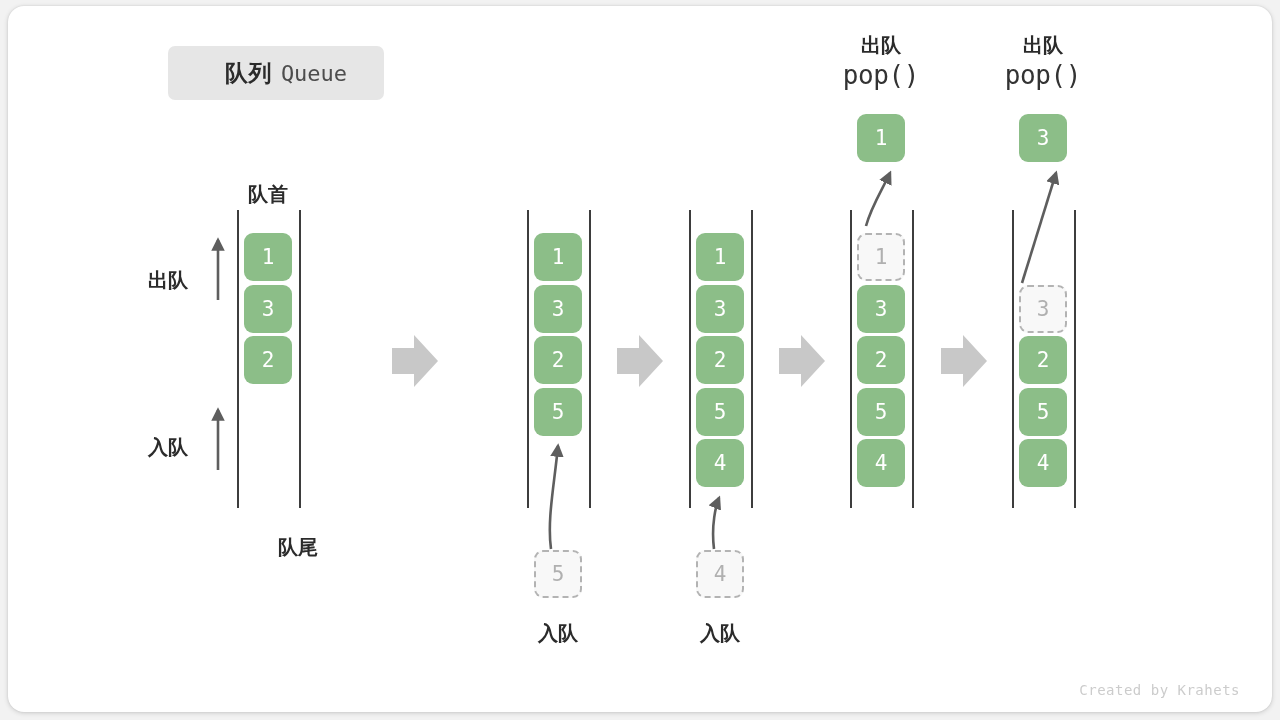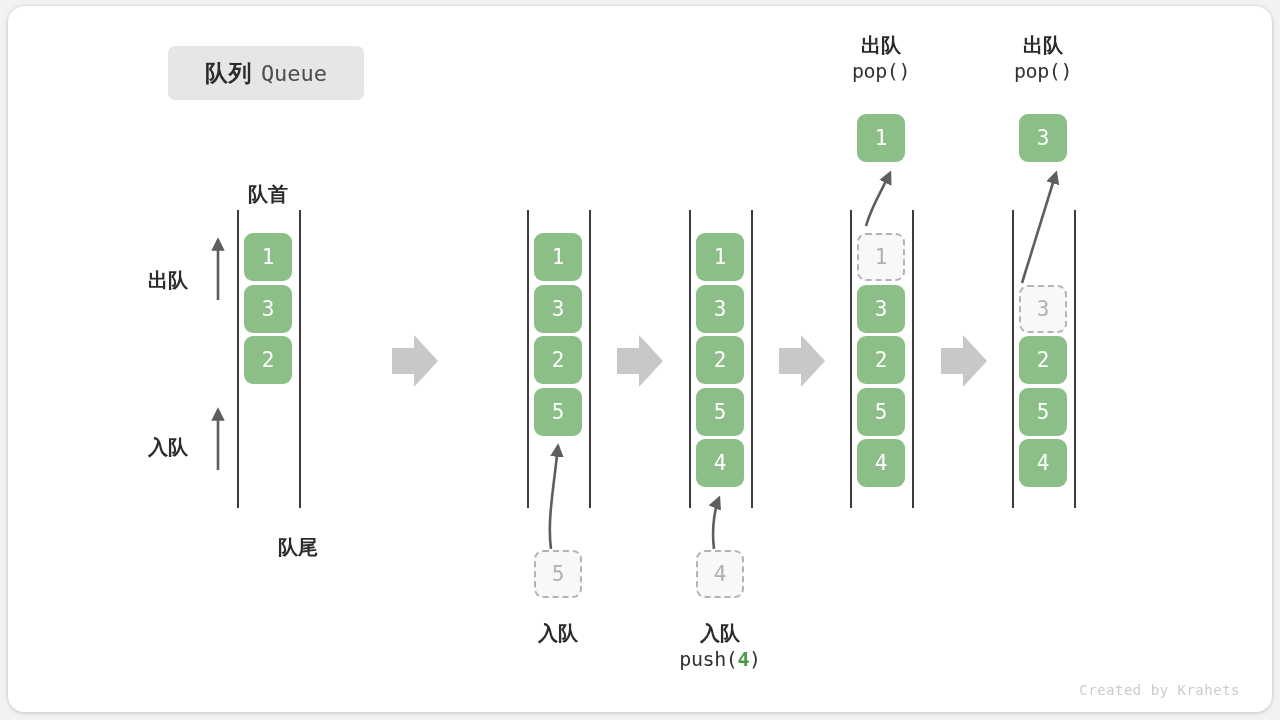--- a/index.html
+++ b/index.html
@@ -36,20 +36,21 @@
     left: 168px;
     top: 46px;
     width: 196px;
     height: 54px;
     background: #e6e6e6;
     border-radius: 7px;
     display: flex;
     align-items: center;
     justify-content: center;
     gap: 9px;
+    padding-left: 20px;
   }
   .title-cn {
     font-size: 23px;
     font-weight: bold;
     color: #2b2b2b;
     letter-spacing: 0.5px;
   }
   .title-en {
     font-size: 22px;
     color: #4d4d4d;
@@ -80,21 +81,21 @@
     white-space: nowrap;
     line-height: 1.32;
   }
   .op-cn {
     font-size: 20px;
     font-weight: bold;
     color: #2b2b2b;
     display: block;
   }
   .op-code {
-    font-size: 20px;
+    font-size: 26px;
     color: #333333;
     font-family: "DejaVu Sans Mono", "Liberation Mono", monospace;
     display: block;
     letter-spacing: -0.4px;
   }
   .op-code .argn { color: #4a9a4a; font-weight: bold; }
 
   
   .rail {
     position: absolute;
@@ -187,21 +188,20 @@
         <div class="rail" style="left: 689px; top: 210px; height: 298px;"></div>
         <div class="rail" style="left: 751px; top: 210px; height: 298px;"></div>
         <div class="cell filled" style="left: 696px; top: 233px;">1</div>
         <div class="cell filled" style="left: 696px; top: 284.5px;">3</div>
         <div class="cell filled" style="left: 696px; top: 336px;">2</div>
         <div class="cell filled" style="left: 696px; top: 387.5px;">5</div>
         <div class="cell filled" style="left: 696px; top: 439px;">4</div>
         <div class="cell ghost" style="left: 696px; top: 550px;">4</div>
         <div class="op-caption" style="left: 610px; top: 620px; width: 220px;">
           <span class="op-cn">入队</span>
-          <span class="op-code">push(<span class="argn">4</span>)</span>
         </div>
       </div>
       <div>
         <div class="rail" style="left: 850px; top: 210px; height: 298px;"></div>
         <div class="rail" style="left: 912px; top: 210px; height: 298px;"></div>
         <div class="cell ghost" style="left: 857px; top: 233px;">1</div>
         <div class="cell filled" style="left: 857px; top: 284.5px;">3</div>
         <div class="cell filled" style="left: 857px; top: 336px;">2</div>
         <div class="cell filled" style="left: 857px; top: 387.5px;">5</div>
         <div class="cell filled" style="left: 857px; top: 439px;">4</div>

